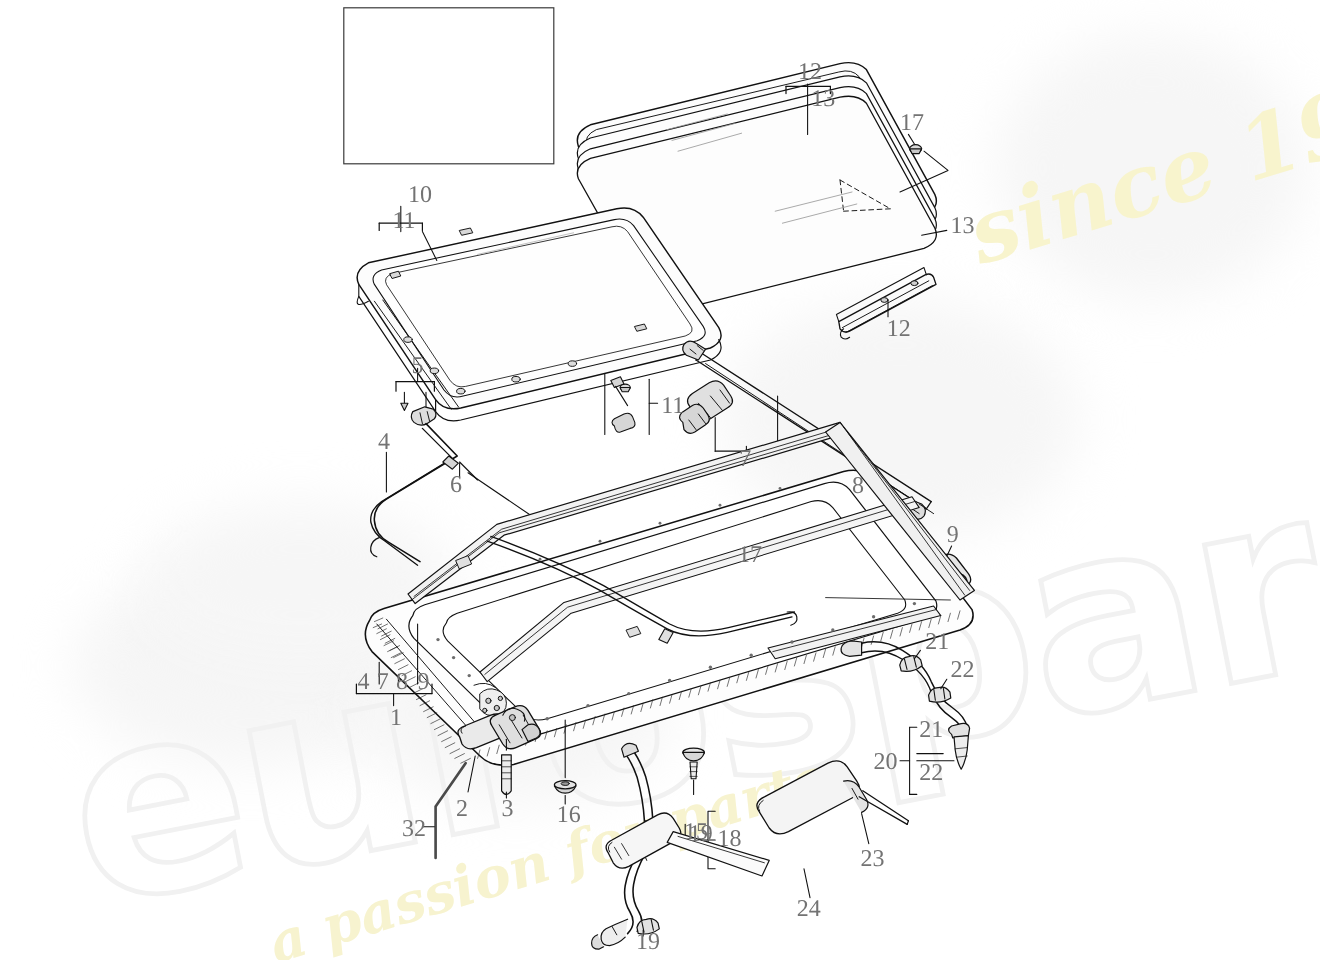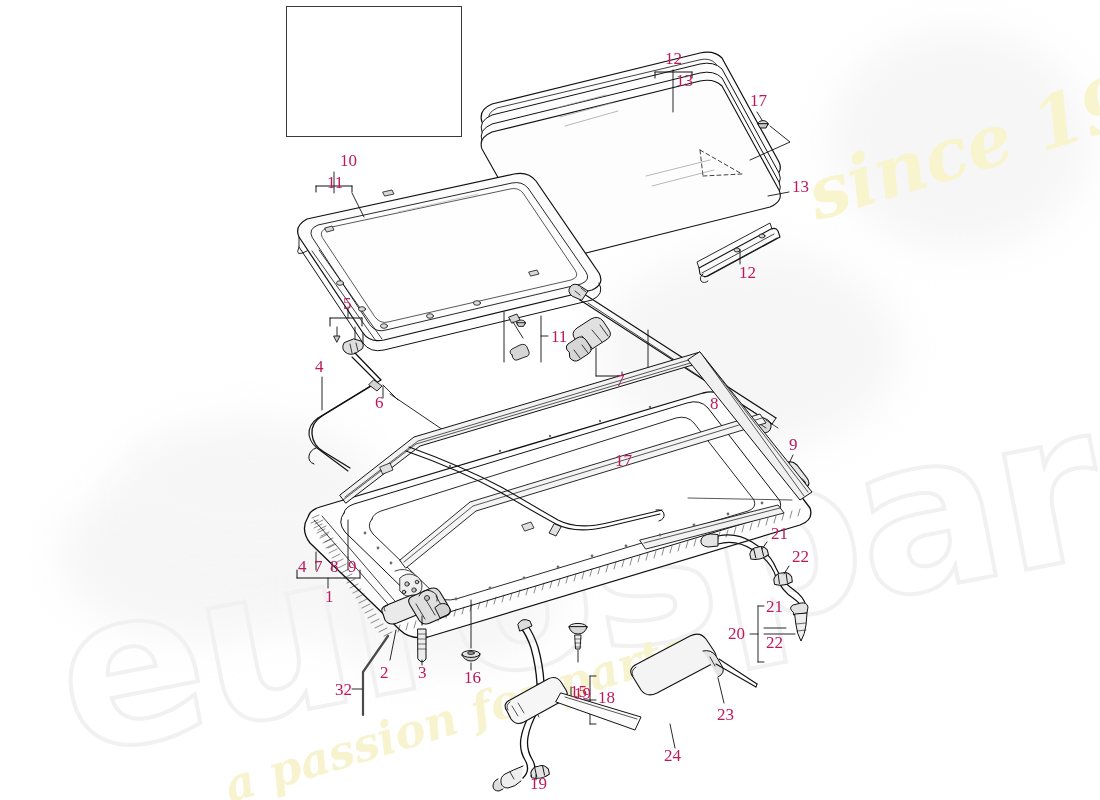--- a/index.html
+++ b/index.html
@@ -77,22 +77,22 @@
     position: absolute;
     inset: 0;
     z-index: 2;
   }
 
   
   .lbl {
     position: absolute;
     z-index: 4;
     font-family: "Liberation Serif", serif;
-    font-size: 17px;
-    color: #be185d;
+    font-size: 20px;
+    color: #737373;
     line-height: 1;
     white-space: nowrap;
   }
 
   
   #thumb-box {
     position: absolute;
     left: 286px;
     top: 6px;
     width: 176px;

